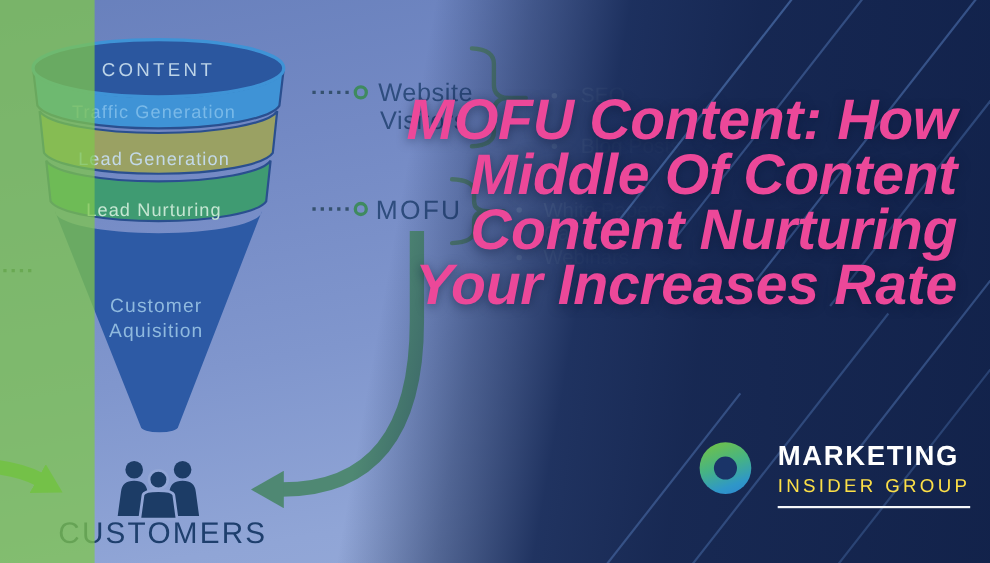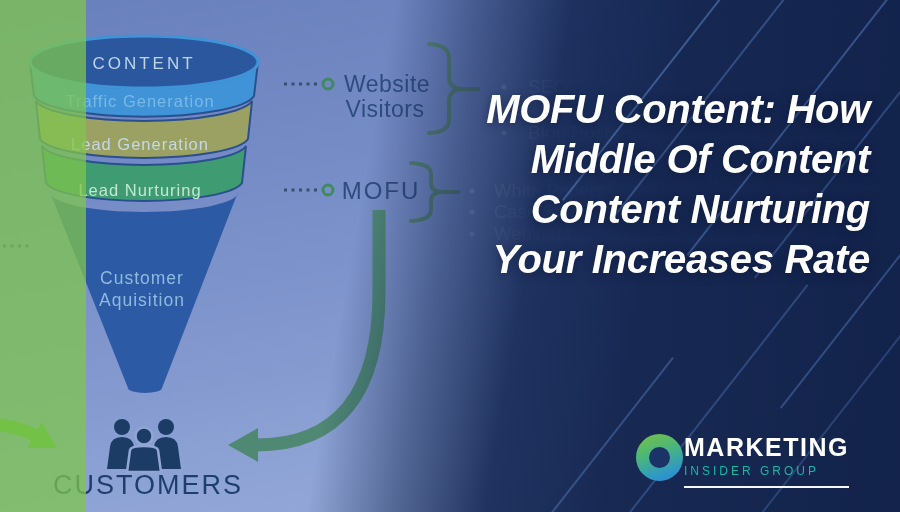--- a/index.html
+++ b/index.html
@@ -6,29 +6,29 @@
   .stage{position:relative;width:900px;height:512px;overflow:hidden;font-family:"Liberation Sans",sans-serif;}
   .bg-base{position:absolute;inset:0;background:linear-gradient(170deg,#68 80bc 0%,#7389c4 25%,#8096cd 55%,#90a5d6 80%,#97abd9 100%);}
   
   .bg-base{background:linear-gradient(170deg,#6880bc 0%,#7389c4 25%,#8096cd 55%,#90a5d6 80%,#97abd9 100%);}
   .diagram{position:absolute;inset:0;}
   .dia-txt{font-family:"Liberation Sans",sans-serif;}
   .overlay-green{position:absolute;left:0;top:0;width:86px;height:512px;background:rgba(127,198,78,0.75);}
   .overlay-navy{position:absolute;inset:0;background:linear-gradient(100deg,rgba(21,40,84,0) 40%,rgba(21,40,84,0.5) 49%,rgba(20,39,84,0.9) 58%,rgba(17,34,76,0.95) 70%,rgba(14,30,70,0.97) 100%);}
   .streaks{position:absolute;inset:0;overflow:hidden;pointer-events:none;}
   .streak{position:absolute;width:2px;background:rgba(105,150,220,0.45);transform:rotate(38deg);}
-  .headline{position:absolute;top:84px;right:30px;text-align:right;color:#ffffff;
-    font-style:italic;font-weight:700;font-size:40px;line-height:50px;letter-spacing:-0.3px;
+  .headline{position:absolute;top:84px;right:30px;text-align:right;color:#ec4899;
+    font-style:italic;font-weight:700;font-size:52px;line-height:50px;letter-spacing:-0.3px;
     text-shadow:0 2px 10px rgba(8,20,50,0.5);}
-  .logo{position:absolute;left:636px;top:402px;display:flex;align-items:flex-start;gap:1px;margin-top:32px;}
+  .logo{position:absolute;left:636px;top:402px;display:flex;align-items:flex-start;gap:24px;}
   .logo-ring{width:47px;height:47px;border-radius:50%;background:linear-gradient(160deg,#6ec14b 8%,#46b384 45%,#2f97c8 78%,#2d87d2 100%);display:flex;align-items:center;justify-content:center;}
   .logo-ring-hole{width:21px;height:21px;border-radius:50%;background:#1a3468;}
   .logo-text{display:flex;flex-direction:column;}
   .logo-top{color:#ffffff;font-weight:700;font-size:25px;letter-spacing:1.5px;line-height:1.05;}
-  .logo-bottom{color:#14b8a6;font-weight:400;font-size:12px;letter-spacing:3px;margin-top:4px;}
+  .logo-bottom{color:#fde047;font-weight:400;font-size:17px;letter-spacing:3px;margin-top:4px;}
   .logo-underline{border-top:2px solid #f5f7fa;margin-top:8px;width:100%;}
 </style>
 </head>
 <body>
 
 <div class="stage">
 
   <div class="bg-base"></div>
 
   <svg class="diagram" viewBox="0 0 900 512">

